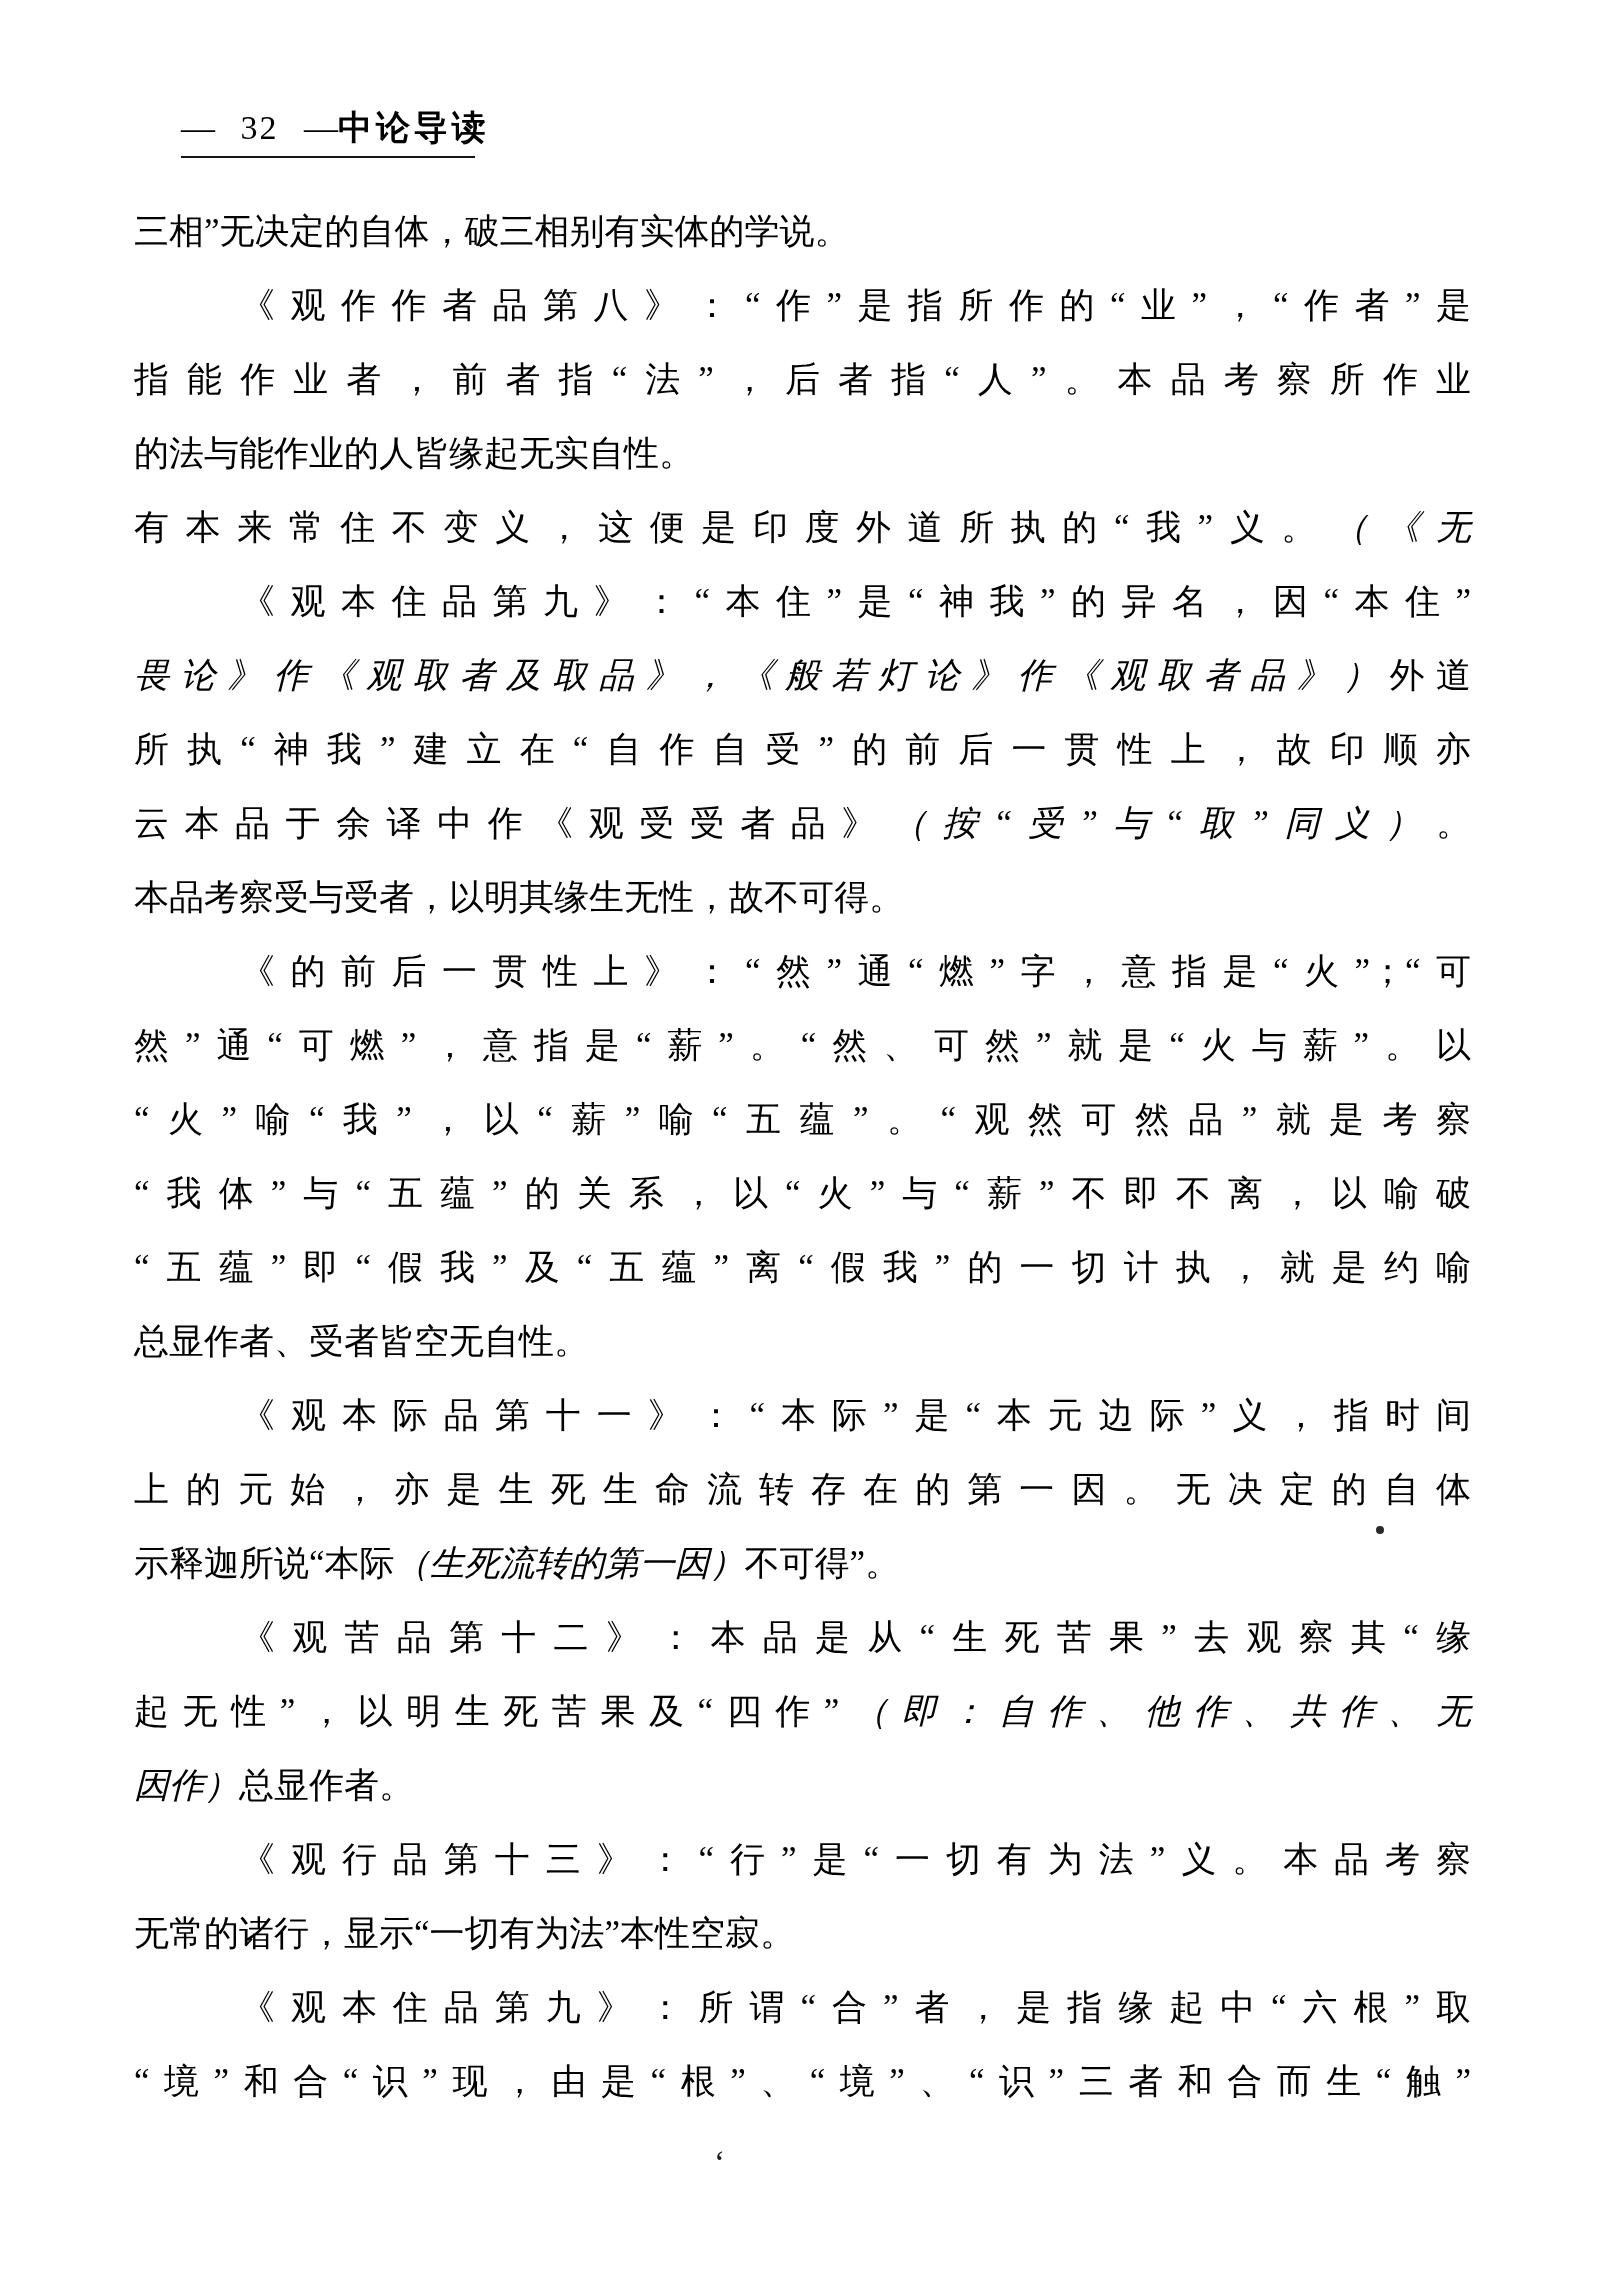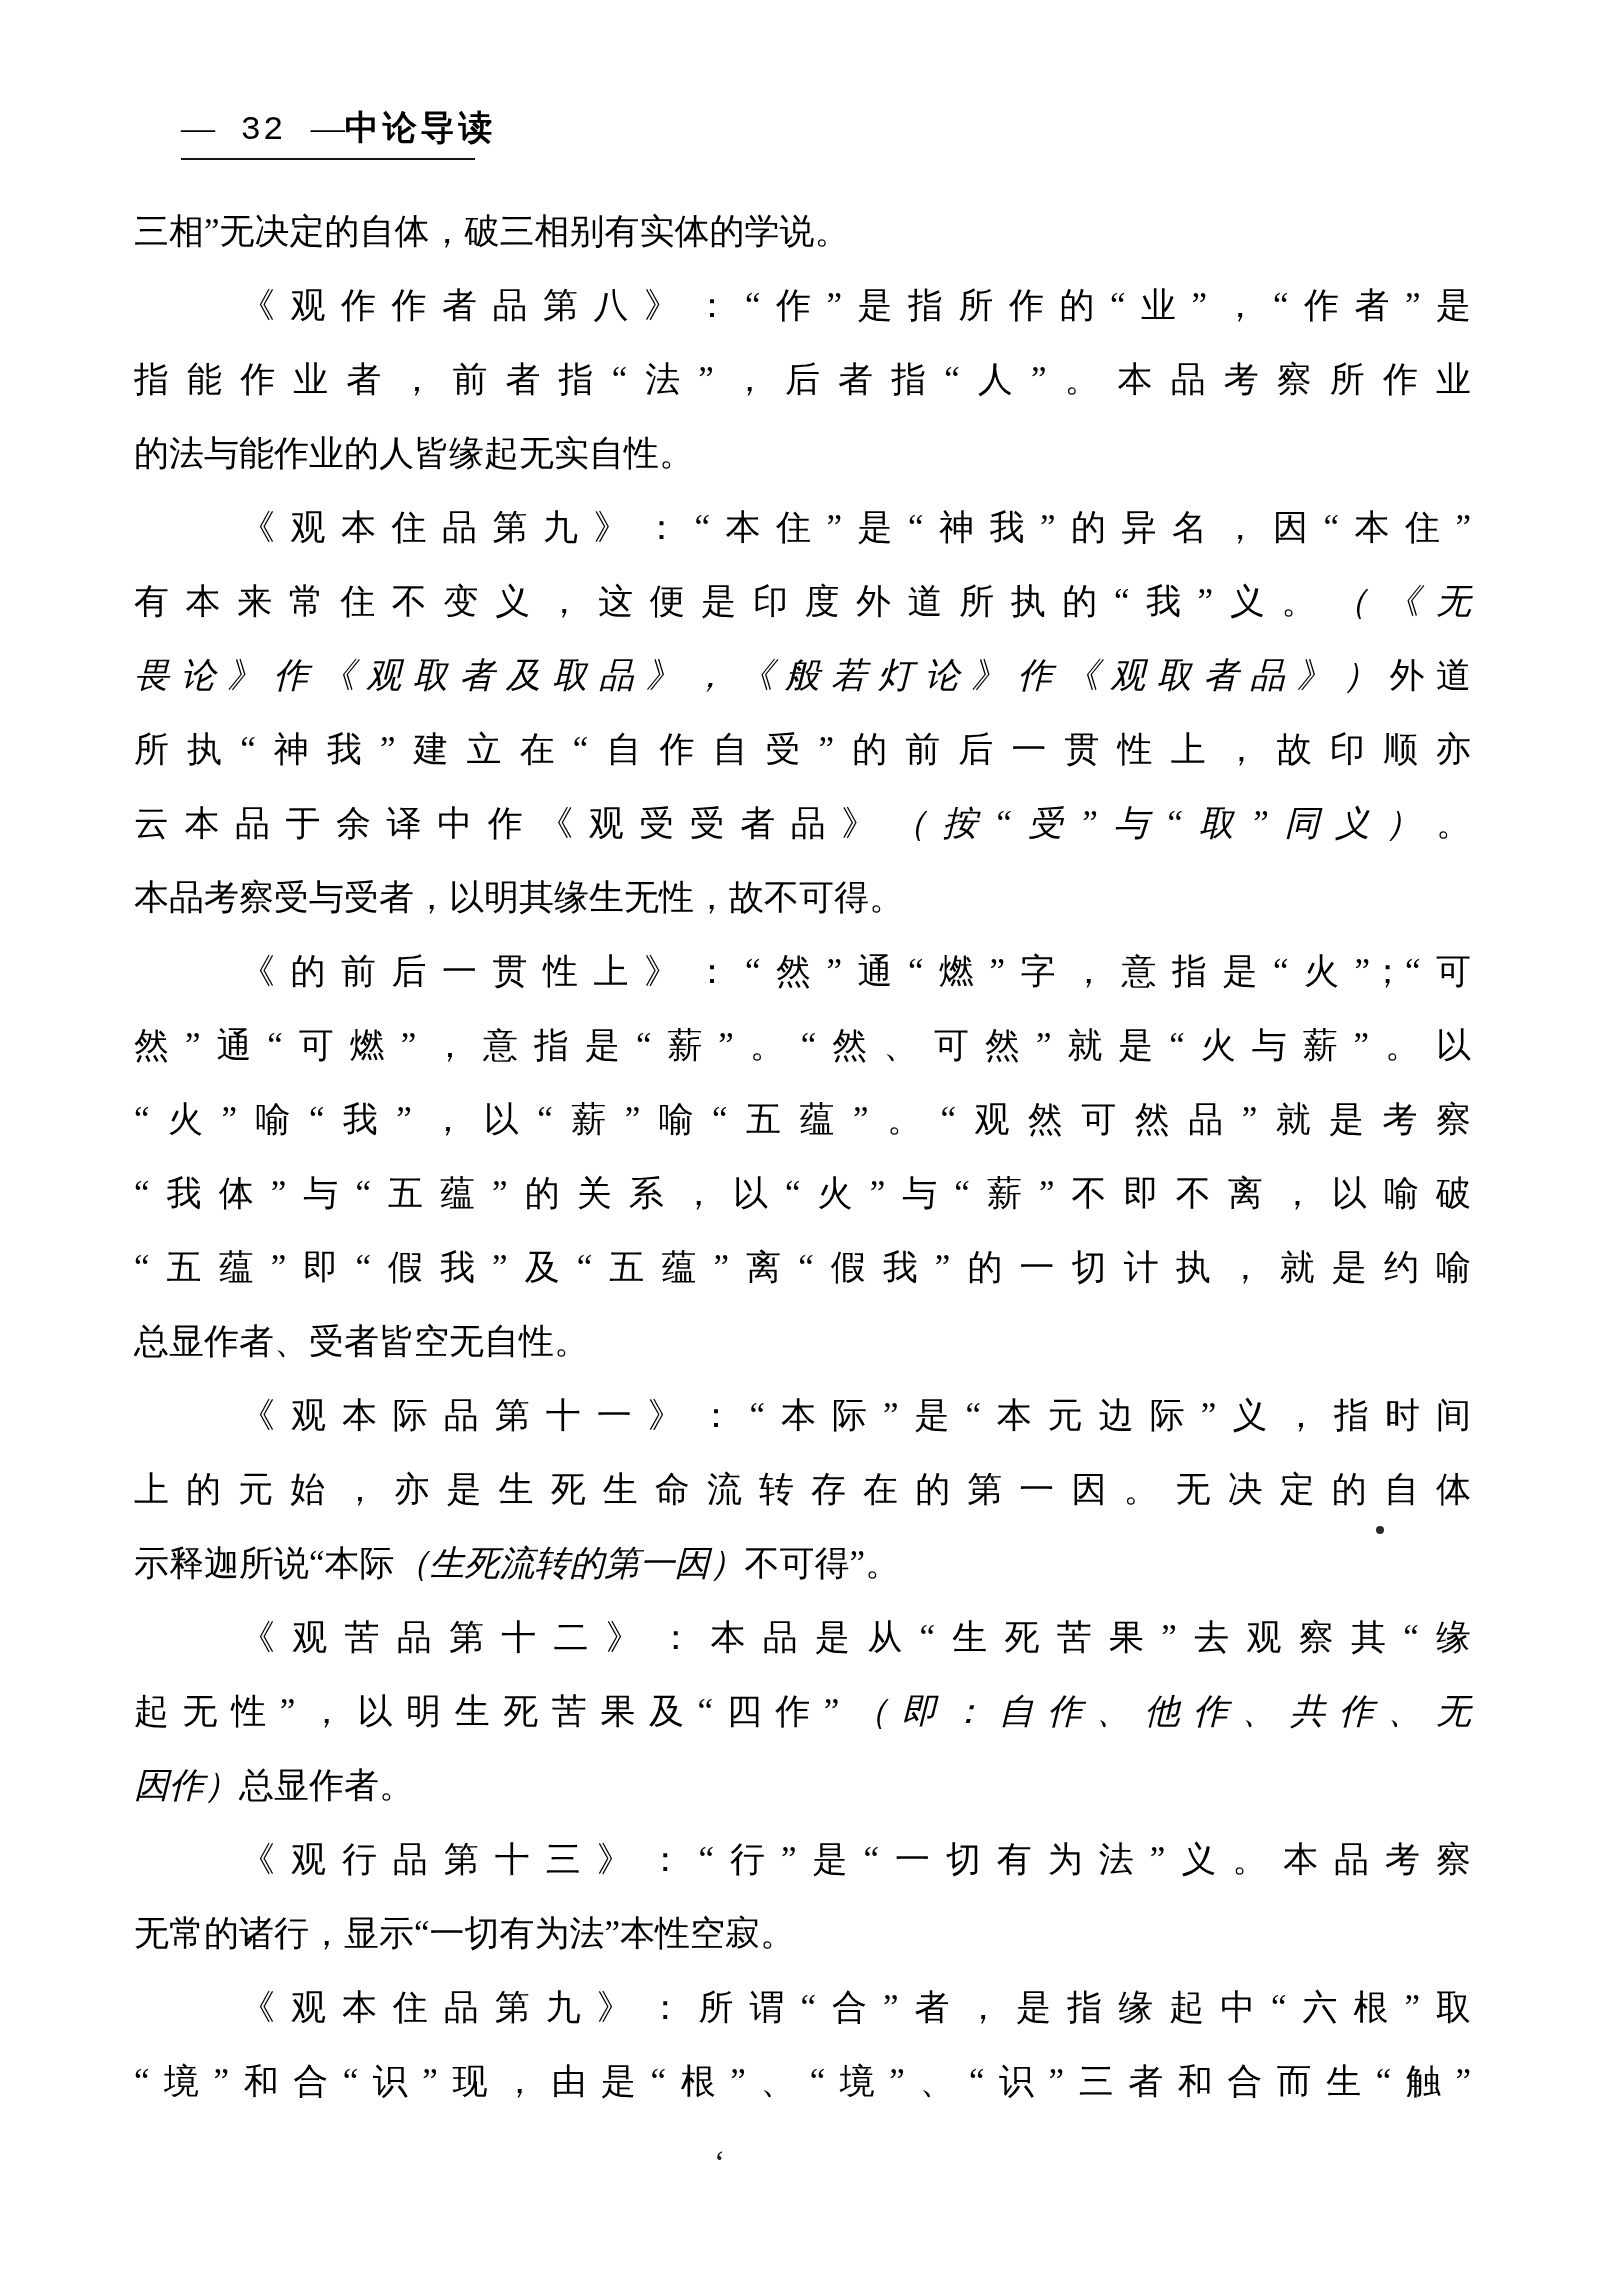--- a/index.html
+++ b/index.html
@@ -26,21 +26,21 @@
     align-items: baseline;
     border-bottom: 2.9px solid #151515;
     padding-bottom: 10.8px;
     font-size: 34px;
     line-height: 1;
     white-space: nowrap;
   }
   .running-head .dash { letter-spacing: 0; }
   .running-head .pagenum {
     margin: 0 25.5px;
-    font-family: Liberation Mono, monospace;
+    font-family: Liberation Serif, serif;
     letter-spacing: 2px;
     text-align: center;
   }
   .running-head .book-title {
     font-family: "Liberation Sans", sans-serif;
     font-weight: bold;
     letter-spacing: 3.9px;
   }
   
   .text-body {
@@ -102,22 +102,22 @@
   <div class="text-body">
       <div class="para">
         <div class="line short"><span>三相”无决定的自体，破三相别有实体的学说。</span></div>
       </div>
       <div class="para">
         <div class="line indent"><span>《观作作者品第八》：“作”是指所作的“业”，“作者”是</span></div>
         <div class="line"><span>指能作业者，前者指“法”，后者指“人”。本品考察所作业</span></div>
         <div class="line short"><span>的法与能作业的人皆缘起无实自性。</span></div>
       </div>
       <div class="para">
+        <div class="line"><span>有本来常住不变义，这便是印度外道所执的“我”义。</span><span class="kai">（《无</span></div>
         <div class="line indent"><span>《观本住品第九》：“本住”是“神我”的异名，因“本住”</span></div>
-        <div class="line"><span>有本来常住不变义，这便是印度外道所执的“我”义。</span><span class="kai">（《无</span></div>
         <div class="line"><span class="kai">畏论》作《观取者及取品》，《般若灯论》作《观取者品》）</span><span>外道</span></div>
         <div class="line"><span>所执“神我”建立在“自作自受”的前后一贯性上，故印顺亦</span></div>
         <div class="line"><span>云本品于余译中作《观受受者品》</span><span class="kai">（按“受”与“取”同义）</span><span>。</span></div>
         <div class="line short"><span>本品考察受与受者，以明其缘生无性，故不可得。</span></div>
       </div>
       <div class="para">
         <div class="line indent"><span>《的前后一贯性上》：“然”通“燃”字，意指是“火”；“可</span></div>
         <div class="line"><span>然”通“可燃”，意指是“薪”。“然、可然”就是“火与薪”。以</span></div>
         <div class="line"><span>“火”喻“我”，以“薪”喻“五蕴”。“观然可然品”就是考察</span></div>
         <div class="line"><span>“我体”与“五蕴”的关系，以“火”与“薪”不即不离，以喻破</span></div>

